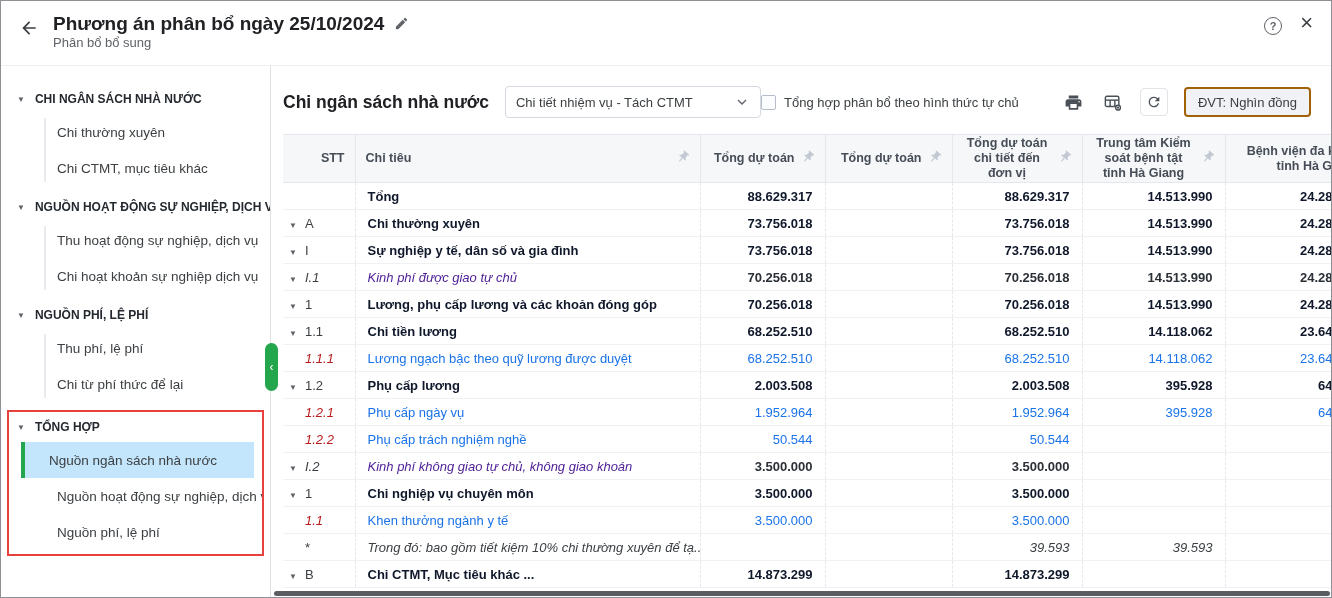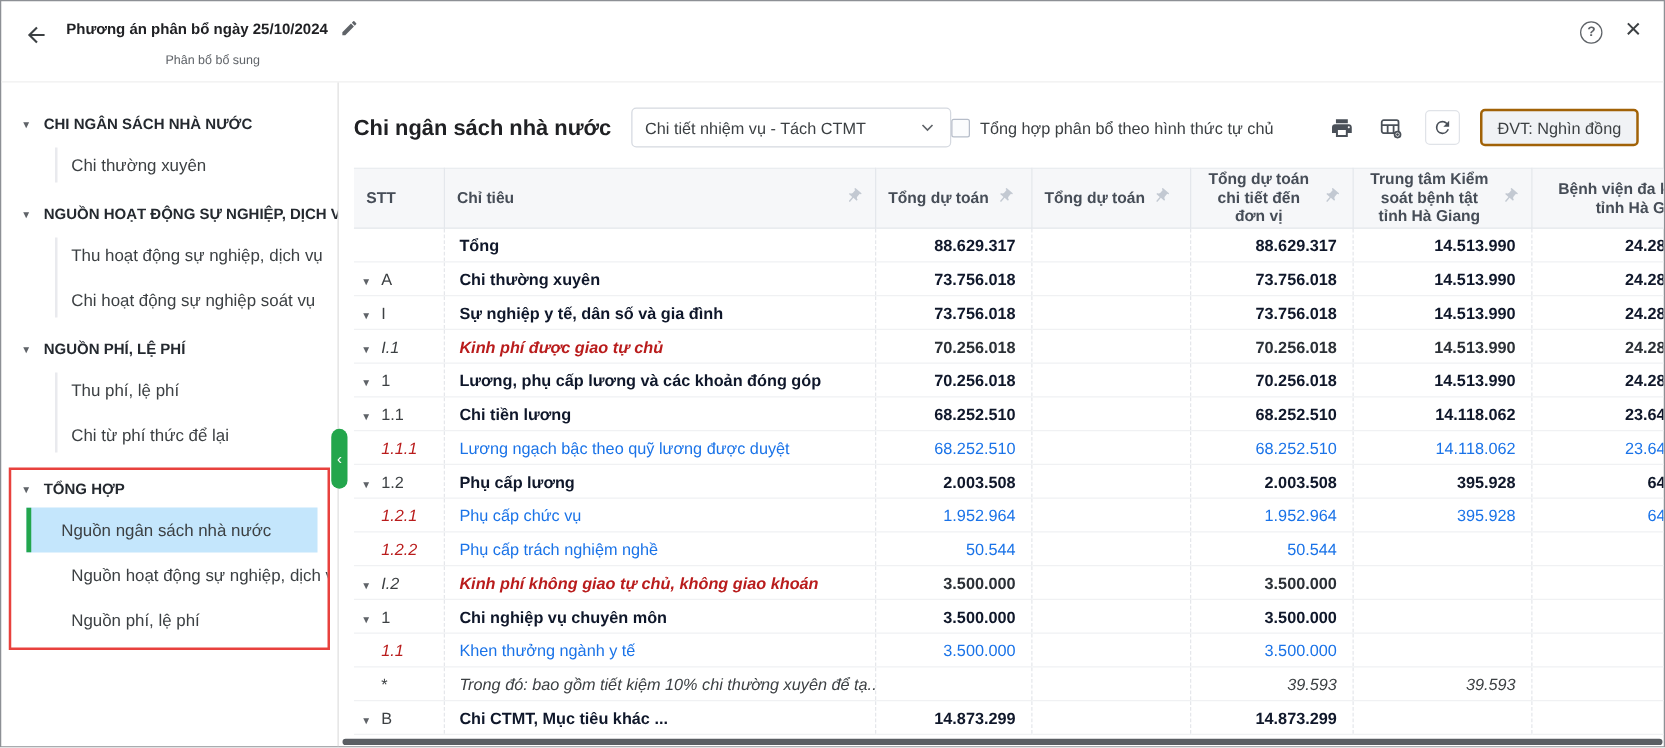--- a/index.html
+++ b/index.html
@@ -7,23 +7,23 @@
   body { font-family: "Liberation Sans", sans-serif; }
 
   .window { position:relative; width:1332px; height:598px; background:#fff;
             border:1px solid #8d9095; overflow:hidden; }
 
   
   .topbar { height:64px; display:flex; align-items:flex-start; padding:12px 14px 0 16px; }
   .back-btn { background:none; border:none; cursor:pointer; padding:2px; margin-top:3px; }
   .title-block { margin-left:12px; }
   .title-row { display:flex; align-items:center; gap:10px; }
-  .page-title { font-size:12px; font-weight:bold; color:#202124;text-align:center; }
+  .page-title { font-size:19px; font-weight:bold; color:#202124;text-align:center; }
   .pencil-btn { background:none; border:none; cursor:pointer; padding:0; margin-top:2px; }
-  .subtitle { font-size:10px; color:#5f6368; margin-top:10px;text-align:center; }
+  .subtitle { font-size:13px; color:#5f6368; margin-top:0; }
   .topbar .spacer { flex:1; }
   .help-icon { width:18px; height:18px; border:1.5px solid #5f6368; border-radius:50%;
                display:flex; align-items:center; justify-content:center; font-size:11px;
                color:#5f6368; margin:4px 14px 0 0; cursor:pointer; font-weight:bold; }
   .close-icon { font-size:22px; color:#3c4043; line-height:18px; margin-top:1px; cursor:pointer; padding:0 4px; }
 
   
   .layout { display:flex; height:534px; position:relative; border-top:1px solid #f0f0f0; }
 
   
@@ -64,32 +64,32 @@
   .icon-btn.boxed { border:1px solid #e0e3e8; border-radius:4px; width:28px; height:28px; justify-content:center; }
   .unit-btn { height:30px; padding:0 12px; background:#f0f2f5; border:2px solid #a16207;
             border-radius:4px; font-size:13px; color:#3c4043; cursor:pointer; white-space:nowrap; }
 
   
   .table-wrap { margin-left:12px; width:calc(100% - 12px); overflow:hidden; }
   table { border-collapse:collapse; table-layout:fixed; width:1102px; font-size:13px; }
   thead th { height:48px; background:#f6f7f9; border:1px solid #e4e7ec; font-size:12.5px;
             font-weight:bold; color:#464d57; vertical-align:middle; line-height:15px; padding:0 10px; }
   thead th:first-child { border-left:none; }
-  .th-inner { display:flex; align-items:center; justify-content:flex-start; gap:6px; }
+  .th-inner { display:flex; align-items:center; justify-content:flex-end; gap:6px; }
   .th-inner.left { justify-content:space-between; }
   .th-inner.right { justify-content:flex-end; text-align:right; }
   .th-label { white-space:pre-line; }
   tbody td { height:27px; border-bottom:1px solid #f0f1f3; border-right:1px dashed #e5e7eb;
             padding:0 12px; white-space:nowrap; overflow:hidden; color:#3c4043; }
   tbody td:first-child { border-left:none; padding:0 4px 0 6px; }
   td.num { text-align:right; }
   td.lastcol { text-align:right; padding-right:52px; }
   .caret { display:inline-block; width:16px; font-size:8px; color:#5f6368; cursor:pointer; }
   tr.bold td.lbl, tr.bold td.num { font-weight:bold; color:#0f172a; }
-  tr.bold-italic td.lbl { font-weight:bold; font-style:italic; color:#b91c1c; }
+  tr.bold-italic td.lbl { font-weight:normal; font-style:italic; color:#4c1d95; }
   tr.bold-italic td.num { font-weight:bold; color:#2b3036; }
   tr.blue td { color:#1a73e8; }
   tr.blue .code { color:#b91c1c; font-style:italic; }
   tr.italic td.lbl, tr.italic td.num { font-style:italic; }
   .code { color:#3c4043; }
   tr.bold-italic .code { font-style:italic; }
 
   .hscrollbar { position:absolute; left:3px; right:1px; bottom:3px; height:5px;
             background:#5a5e63; border-radius:3px; cursor:pointer; }
 </style>
@@ -123,30 +123,31 @@
   <div class="layout">
     <aside class="sidebar">
       <div id="sidebar-groups">
           <div class="group">
             <div class="group-header">
               <span class="group-caret">▼</span>
               <span>CHI NGÂN SÁCH NHÀ NƯỚC</span>
             </div>
             <div class="group-items with-guide">
               <div class="s-item">Chi thường xuyên</div>
+              <div class="s-item">Chi CTMT, mục tiêu khác</div>
             </div>
           </div>
           <div class="group">
             <div class="group-header">
               <span class="group-caret">▼</span>
               <span>NGUỒN HOẠT ĐỘNG SỰ NGHIỆP, DỊCH VỤ</span>
             </div>
             <div class="group-items with-guide">
               <div class="s-item">Thu hoạt động sự nghiệp, dịch vụ</div>
-              <div class="s-item">Chi hoạt động sự nghiệp soát vụ</div>
+              <div class="s-item">Chi hoạt khoản sự nghiệp dịch vụ</div>
             </div>
           </div>
           <div class="group">
             <div class="group-header">
               <span class="group-caret">▼</span>
               <span>NGUỒN PHÍ, LỆ PHÍ</span>
             </div>
             <div class="group-items with-guide">
               <div class="s-item">Thu phí, lệ phí</div>
               <div class="s-item">Chi từ phí thức để lại</div>
@@ -350,21 +351,21 @@
                 <td class="stt"><span class="caret">▼</span><span class="code">1.2</span></td>
                 <td class="lbl">Phụ cấp lương</td>
                 <td class="num">2.003.508</td>
                 <td class="num"></td>
                 <td class="num">2.003.508</td>
                 <td class="num">395.928</td>
                 <td class="num lastcol">64</td>
               </tr>
               <tr class="blue">
                 <td class="stt"><span class="caret"></span><span class="code">1.2.1</span></td>
-                <td class="lbl">Phụ cấp chức vụ</td>
+                <td class="lbl">Phụ cấp ngày vụ</td>
                 <td class="num">1.952.964</td>
                 <td class="num"></td>
                 <td class="num">1.952.964</td>
                 <td class="num">395.928</td>
                 <td class="num lastcol">64</td>
               </tr>
               <tr class="blue">
                 <td class="stt"><span class="caret"></span><span class="code">1.2.2</span></td>
                 <td class="lbl">Phụ cấp trách nghiệm nghề</td>
                 <td class="num">50.544</td>

